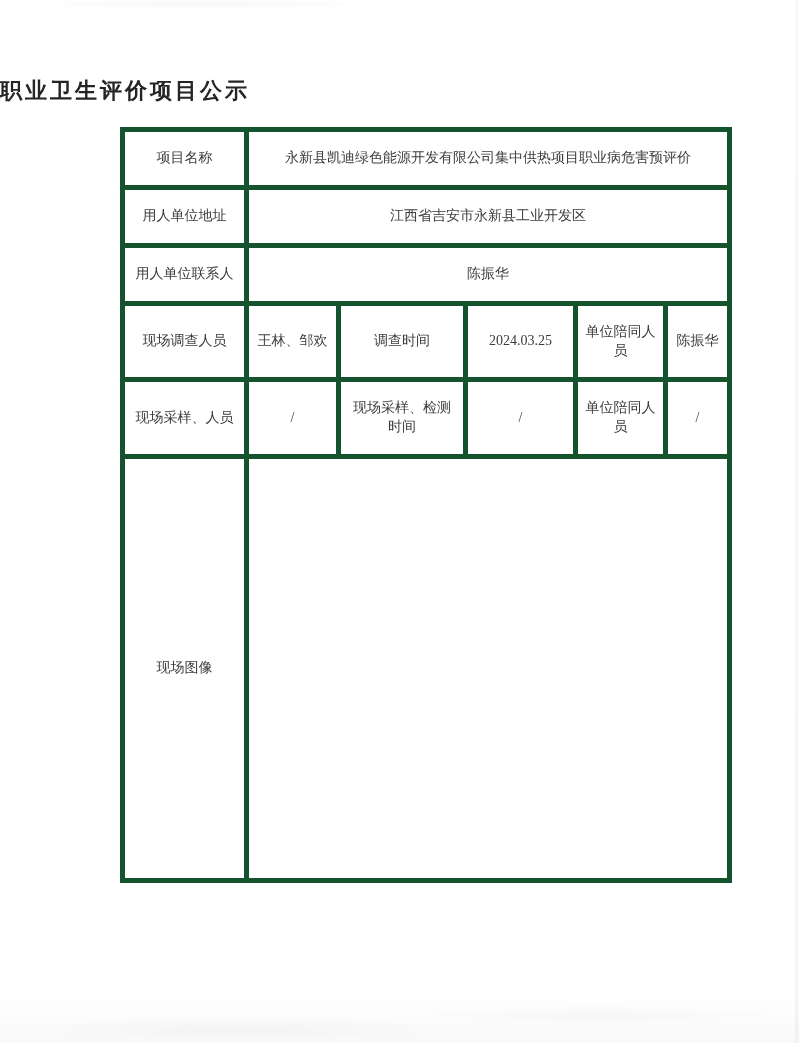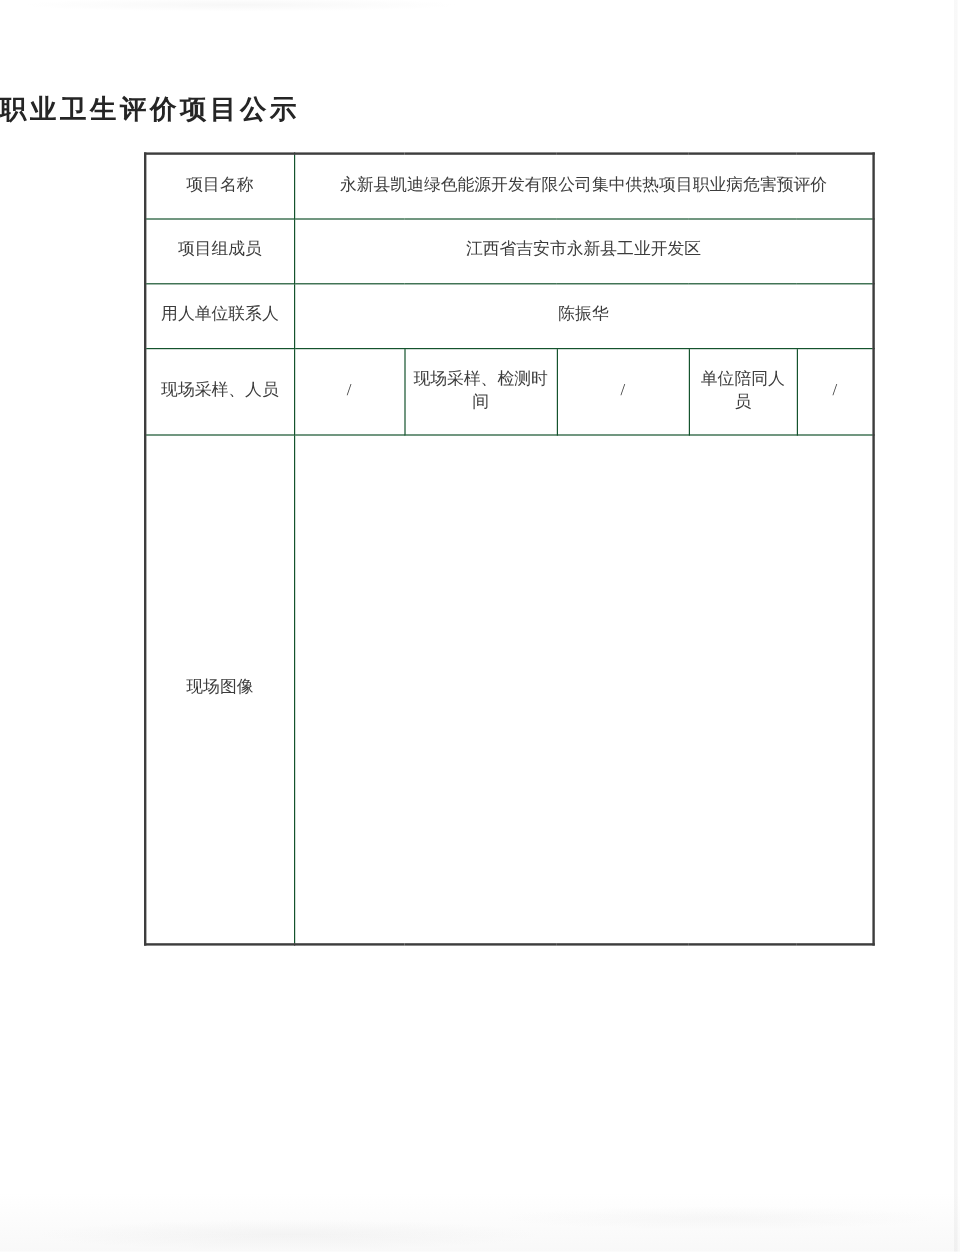--- a/index.html
+++ b/index.html
@@ -57,21 +57,21 @@
   table.announcement {
     position: absolute;
     left: 120px;
     top: 127px;
     border-collapse: collapse;
     table-layout: fixed;
     width: 607px;
     border: 2px solid #3d3d3d;
   }
   table.announcement td {
-    border: 1px solid #14532d;
+    border: 5px solid #14532d;
     text-align: center;
     vertical-align: middle;
     font-size: 14px;
     line-height: 1.35;
     padding: 17px 6px;
     color: #3c3c3c;
     overflow: hidden;
     word-break: break-all;
   }
   td.slash {
@@ -99,26 +99,34 @@
     <col style="width:110px">
     <col style="width:90px">
     <col style="width:64px">
   </colgroup>
   <tbody>
     <tr style="height:34px">
       <td>项目名称</td>
       <td colspan="5">永新县凯迪绿色能源开发有限公司集中供热项目职业病危害预评价</td>
     </tr>
     <tr style="height:33px">
-      <td>项目组成员</td>
+      <td>用人单位地址</td>
       <td colspan="5">江西省吉安市永新县工业开发区</td>
     </tr>
     <tr style="height:32px">
       <td>用人单位联系人</td>
       <td colspan="5">陈振华</td>
+    </tr>
+    <tr style="height:52px">
+      <td>现场调查人员</td>
+      <td>王林、邹欢</td>
+      <td>调查时间</td>
+      <td>2024.03.25</td>
+      <td>单位陪同人员</td>
+      <td>陈振华</td>
     </tr>
     <tr style="height:53px">
       <td>现场采样、人员</td>
       <td class="slash">/</td>
       <td>现场采样、检测时间</td>
       <td class="slash">/</td>
       <td>单位陪同人员</td>
       <td class="slash">/</td>
     </tr>
     <tr style="height:424px">

